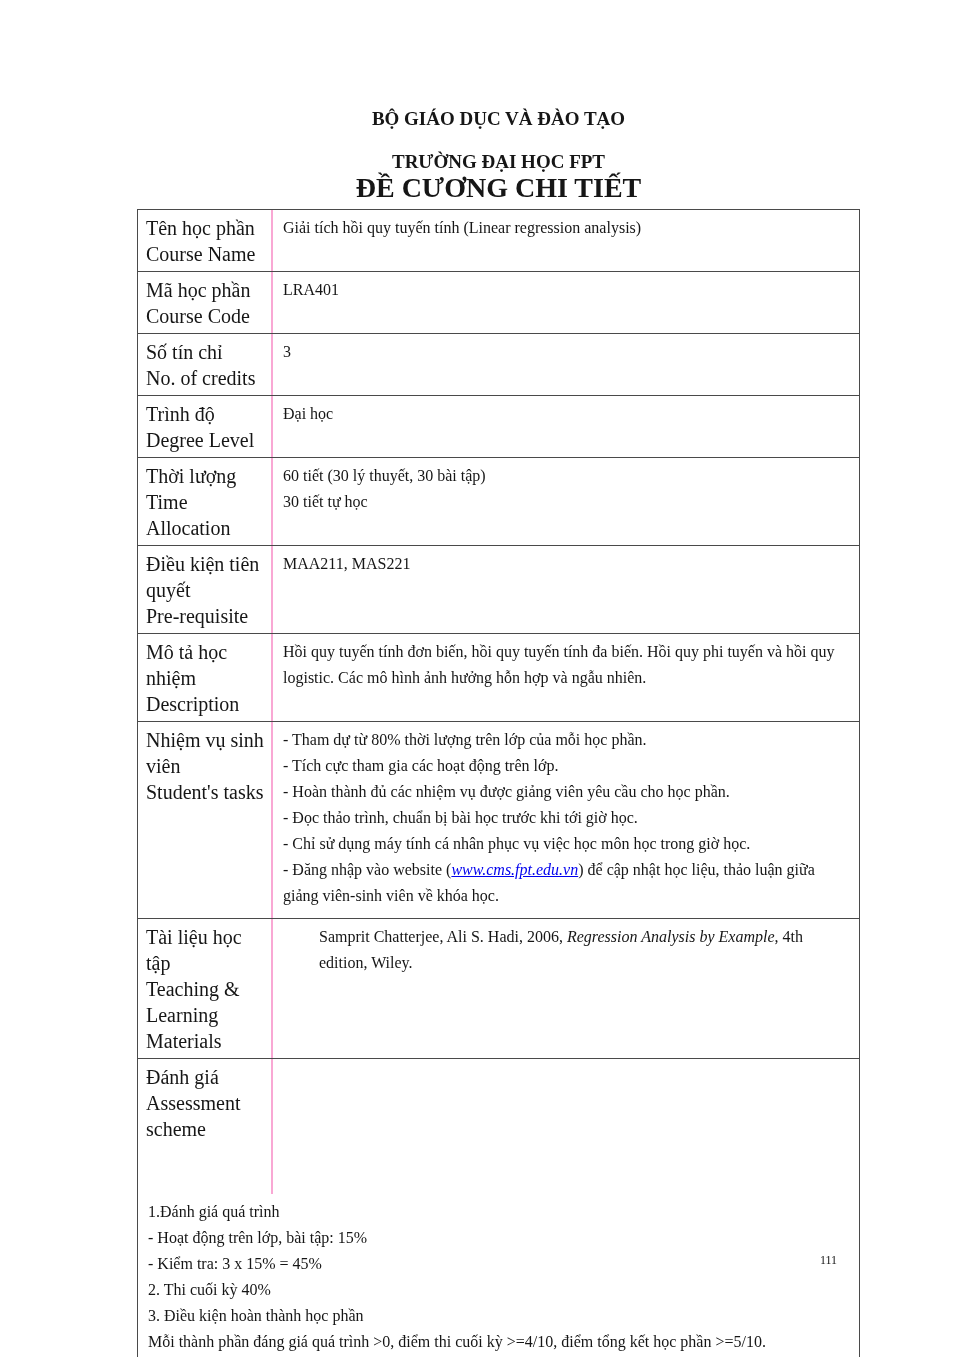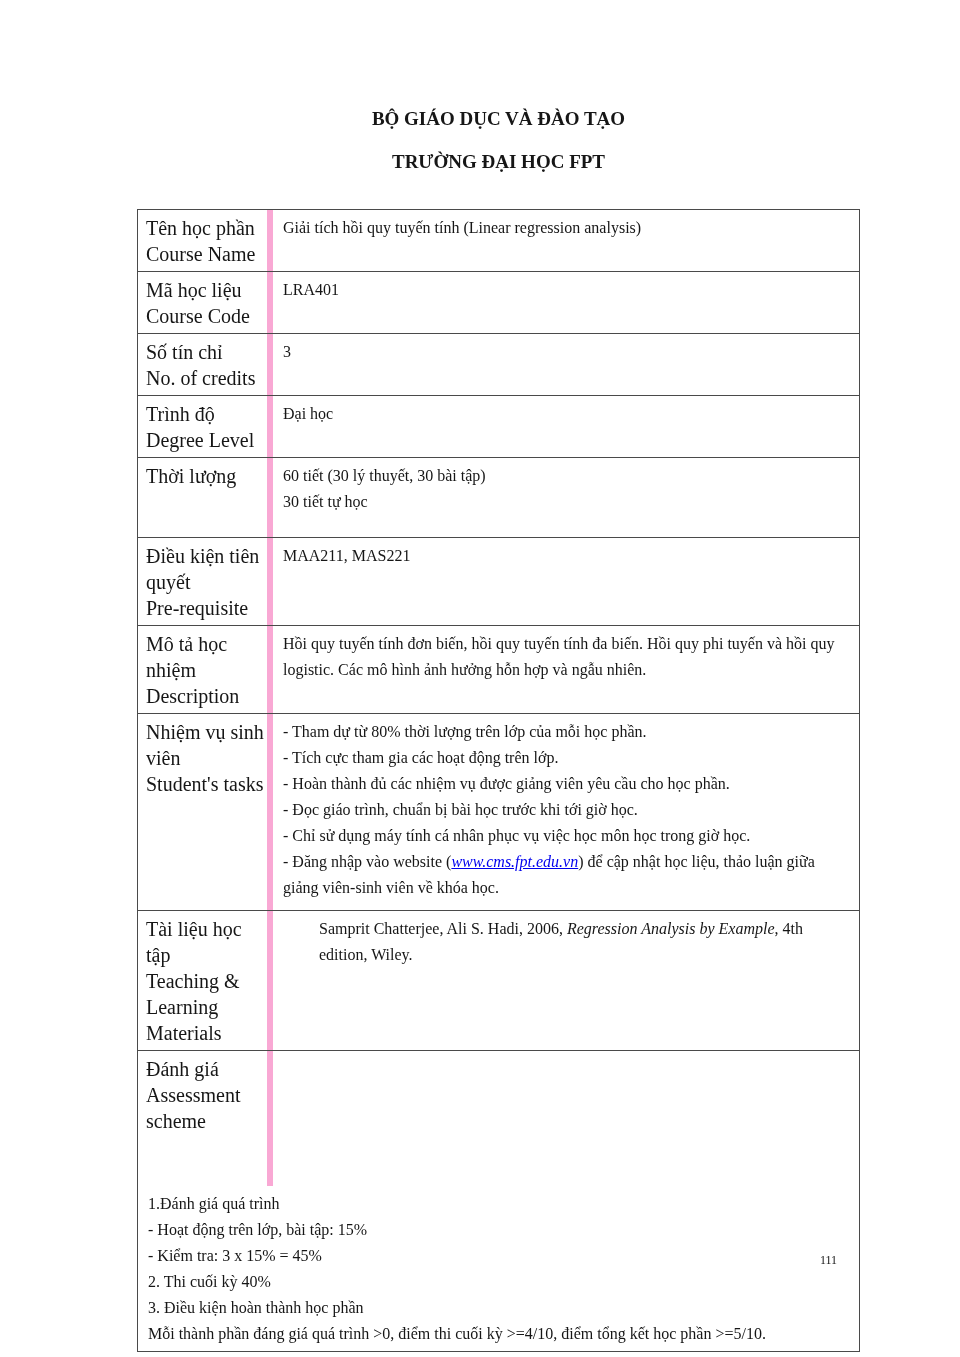--- a/index.html
+++ b/index.html
@@ -31,21 +31,21 @@
   }
   .syllabus-table {
     position: absolute;
     left: 137px; top: 209px; width: 723px;
     border: 1px solid #4a4a4a;
   }
   .t-row { display: flex; border-bottom: 1px solid #4a4a4a; }
   .t-row:last-child { border-bottom: none; }
   .cell-label {
     width: 135px; flex: 0 0 135px;
-    border-right: 6px solid #f9a8d4;
+    border-right: 2px solid #f9a8d4;
     padding: 5px 3px 4px 8px;
     font-size: 20px; line-height: 26px;
   }
   .cell-value {
     flex: 1 1 auto;
     padding: 5px 6px 4px 10px;
     font-size: 16px; line-height: 26px;
   }
   .cell-value p { margin: 0; }
   .row-course-name   { min-height: 58px; }
@@ -67,35 +67,36 @@
   }
 </style>
 </head>
 <body>
 
 <div class="page">
 
   <div class="header">
     <div class="h-line1">BỘ GIÁO DỤC VÀ ĐÀO TẠO</div>
     <div class="h-line2">TRƯỜNG ĐẠI HỌC FPT</div>
+    <div class="h-title">ĐỀ CƯƠNG CHI TIẾT</div>
   </div>
 
   <div class="syllabus-table">
       <div class="t-row row-course-name">
         <div class="cell-label">
           <div>Tên học phần</div>
           <div>Course Name</div>
         </div>
         <div class="cell-value">
           <p><span>Giải tích hồi quy tuyến tính (Linear regression analysis)</span></p>
         </div>
       </div>
       <div class="t-row row-course-code">
         <div class="cell-label">
-          <div>Mã học liệu</div>
+          <div>Mã học phần</div>
           <div>Course Code</div>
         </div>
         <div class="cell-value">
           <p><span>LRA401</span></p>
         </div>
       </div>
       <div class="t-row row-credits">
         <div class="cell-label">
           <div>Số tín chỉ</div>
           <div>No. of credits</div>
@@ -109,20 +110,21 @@
           <div>Trình độ</div>
           <div>Degree Level</div>
         </div>
         <div class="cell-value">
           <p><span>Đại học</span></p>
         </div>
       </div>
       <div class="t-row row-time-allocation">
         <div class="cell-label">
           <div>Thời lượng</div>
+          <div>Time Allocation</div>
         </div>
         <div class="cell-value">
           <p><span>60 tiết (30 lý thuyết, 30 bài tập)</span></p>
           <p><span>30 tiết tự học</span></p>
         </div>
       </div>
       <div class="t-row row-pre-requisite">
         <div class="cell-label">
           <div>Điều kiện tiên quyết</div>
           <div>Pre-requisite</div>
@@ -142,21 +144,21 @@
       </div>
       <div class="t-row row-student-tasks">
         <div class="cell-label">
           <div>Nhiệm vụ sinh viên</div>
           <div>Student's tasks</div>
         </div>
         <div class="cell-value">
           <p><span>- Tham dự từ 80% thời lượng trên lớp của mỗi học phần.</span></p>
           <p><span>- Tích cực tham gia các hoạt động trên lớp.</span></p>
           <p><span>- Hoàn thành đủ các nhiệm vụ được giảng viên yêu cầu cho học phần.</span></p>
-          <p><span>- Đọc giáo trình, chuẩn bị bài học trước khi tới giờ học.</span></p>
+          <p><span>- Đọc thảo trình, chuẩn bị bài học trước khi tới giờ học.</span></p>
           <p><span>- Chỉ sử dụng máy tính cá nhân phục vụ việc học môn học trong giờ học.</span></p>
           <p><span>- Đăng nhập vào website (</span><span class="link" style="color: rgb(0, 0, 238);">www.cms.fpt.edu.vn</span><span>) để cập nhật học liệu, thảo luận giữa giảng viên-sinh viên về khóa học.</span></p>
         </div>
       </div>
       <div class="t-row row-materials">
         <div class="cell-label">
           <div>Tài liệu học tập</div>
           <div>Teaching &amp; Learning Materials</div>
         </div>
         <div class="cell-value">

